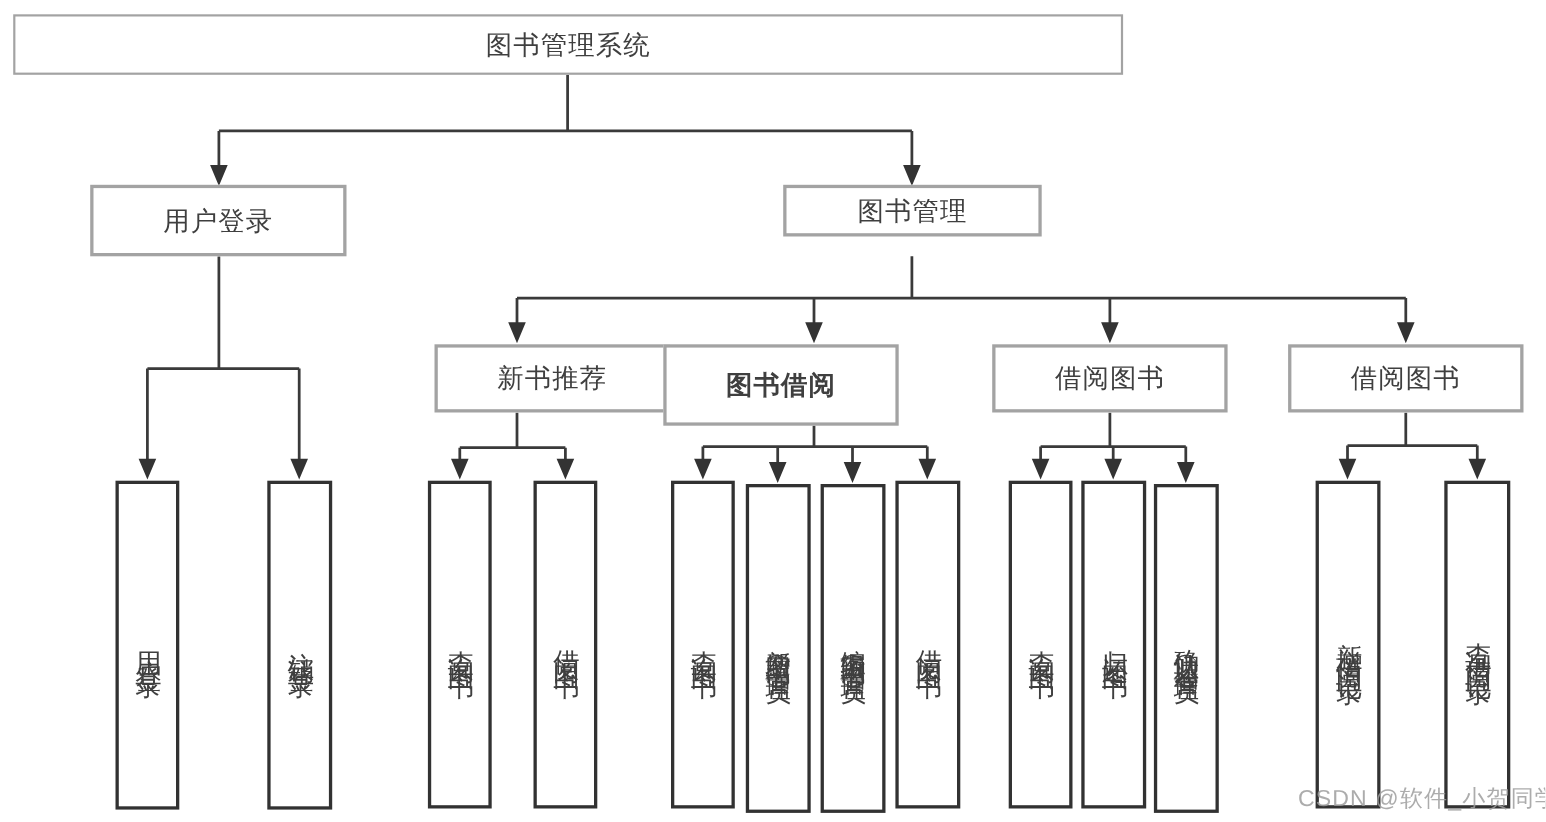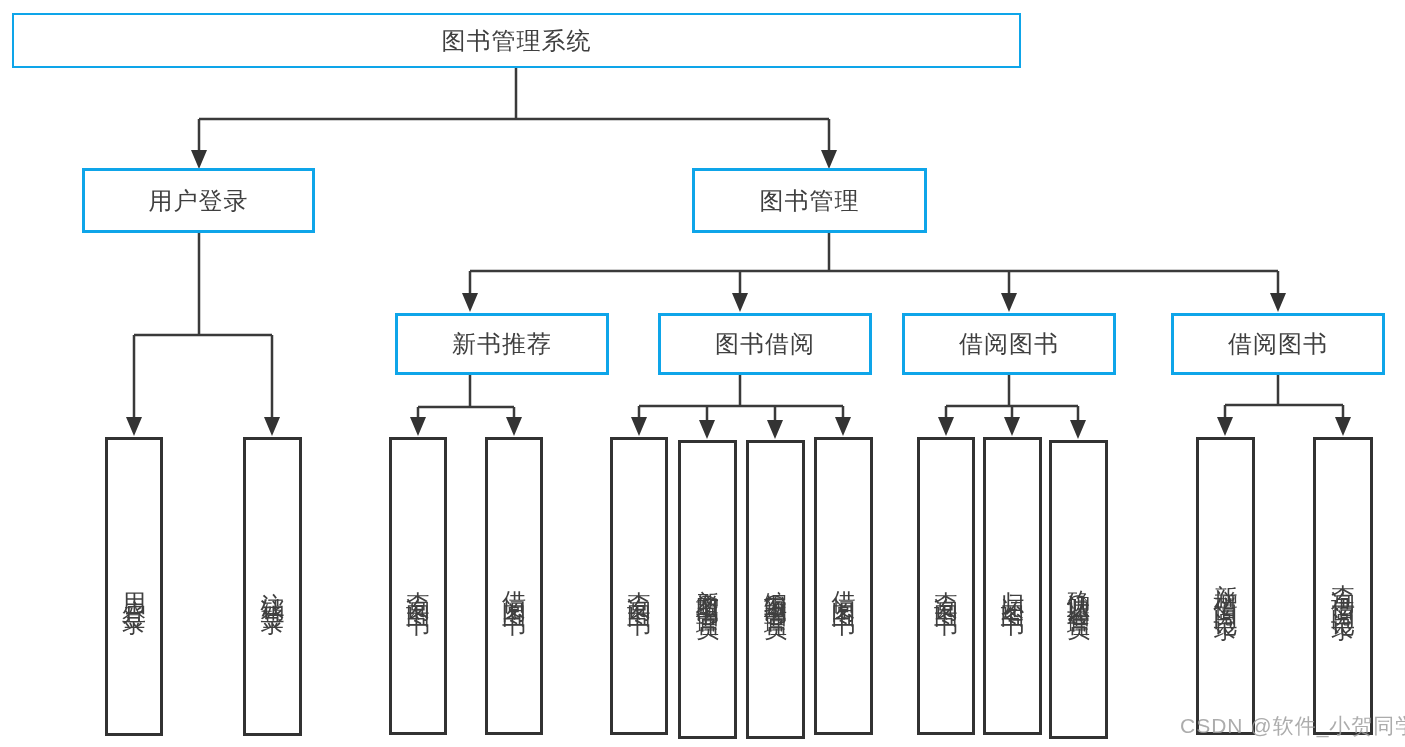--- a/index.html
+++ b/index.html
@@ -11,21 +11,21 @@
     color:#3f3f3f;
     overflow:hidden;
   }
   svg.connectors{
     position:absolute;left:0;top:0;width:1405px;height:747px;
     pointer-events:none;
   }
   .hbox{
     position:absolute;
     background:#fff;
-    border:3px solid #0ea5e9;
+    border:3px solid #a3a3a3;
     display:flex;align-items:center;justify-content:center;
     font-size:24px;
     letter-spacing:1px;
     box-sizing:border-box;
     z-index:2;
   }
   .hbox.root{border-width:2px;}
   .vbox{
     position:absolute;
     background:#fff;
@@ -85,24 +85,24 @@
       M134,436 l-8,-19 h16 z  M272,436 l-8,-19 h16 z
       M418,436 l-8,-19 h16 z  M514,436 l-8,-19 h16 z
       M639,436 l-8,-19 h16 z  M707,439 l-8,-19 h16 z  M775,439 l-8,-19 h16 z  M843,436 l-8,-19 h16 z
       M946,436 l-8,-19 h16 z  M1012,436 l-8,-19 h16 z  M1078,439 l-8,-19 h16 z
       M1225,436 l-8,-19 h16 z M1343,436 l-8,-19 h16 z"></path>
   </svg>
 
   <div class="hbox root" style="left:12px;top:13px;width:1009px;height:55px;">图书管理系统</div>
 
   <div class="hbox" style="left:82px;top:168px;width:233px;height:65px;">用户登录</div>
-  <div class="hbox" style="left:692px;top:168px;width:235px;height:65px;">图书管理</div>
+  <div class="hbox" style="left:712px;top:168px;width:235px;height:47px;">图书管理</div>
 
   <div class="hbox" style="left:363px;top:313px;width:214px;height:62px;margin-left:32px;">新书推荐</div>
-  <div class="hbox" style="left:658px;top:313px;width:214px;height:62px;">图书借阅</div>
+  <div class="hbox" style="left:603px;top:313px;width:214px;height:74px;font-weight:bold;">图书借阅</div>
   <div class="hbox" style="left:902px;top:313px;width:214px;height:62px;">借阅图书</div>
   <div class="hbox" style="left:1171px;top:313px;width:214px;height:62px;">借阅图书</div>
 
   <div class="vbox" style="left:105px;top:437px;width:58px;height:299px;">
     <span>用户登录</span>
   </div>
   <div class="vbox" style="left:243px;top:437px;width:59px;height:299px;">
     <span>注销登录</span>
   </div>
 

